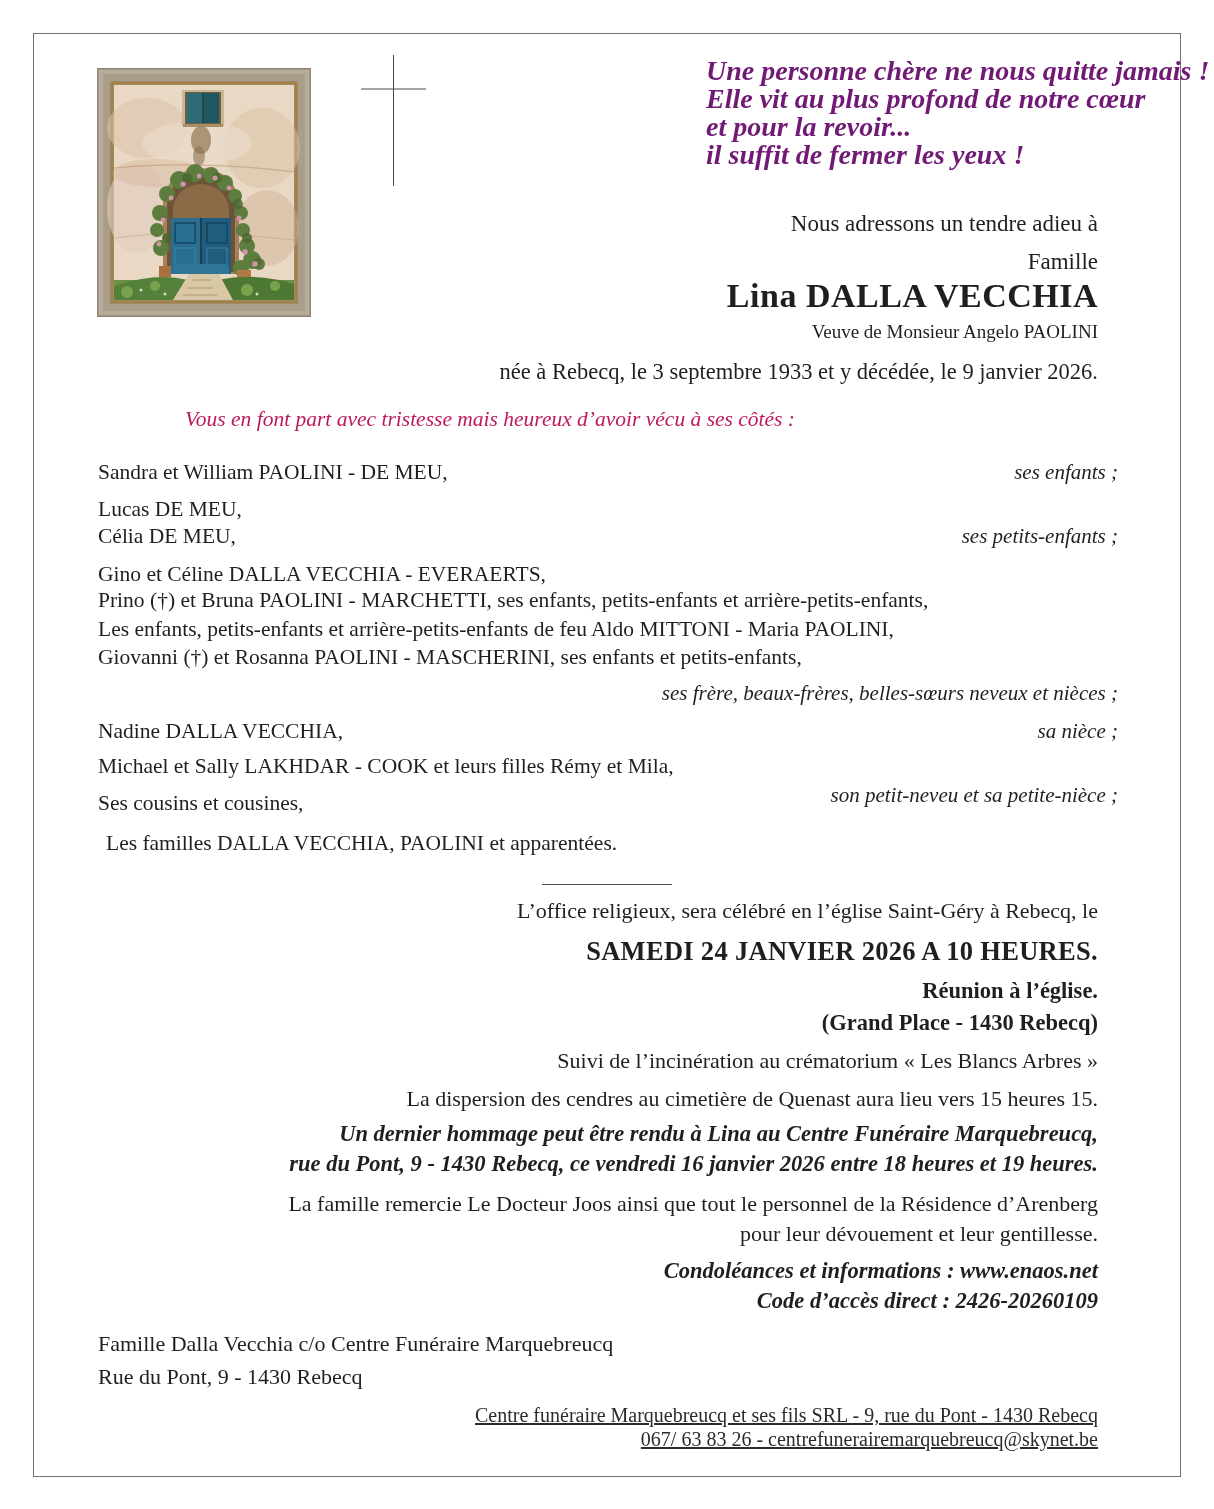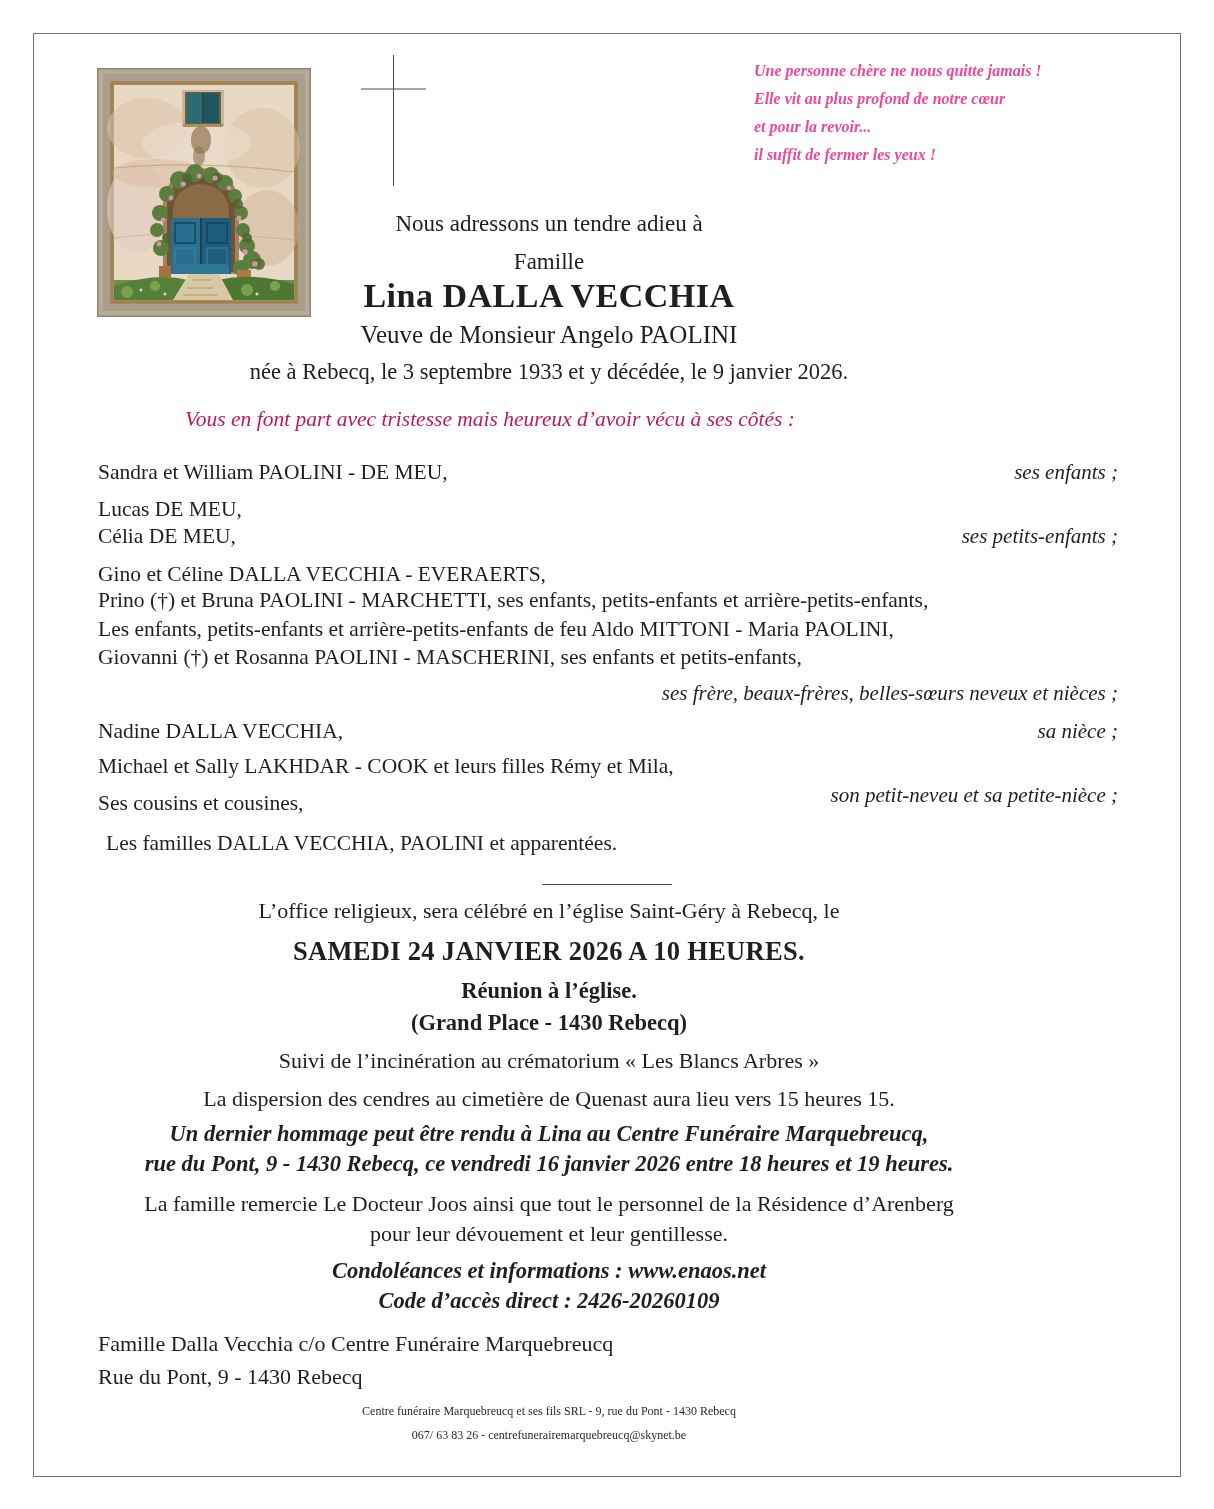--- a/index.html
+++ b/index.html
@@ -3,45 +3,45 @@
 <meta charset="utf-8">
 <style>
   html,body{margin:0;padding:0;background:#ffffff;}
   body{width:1214px;height:1509px;position:relative;
        font-family:"Liberation Serif","DejaVu Serif",serif;color:#1f1f1f;
        -webkit-font-smoothing:antialiased;}
   .page{position:absolute;inset:0;background:#fff;overflow:hidden;}
   .page-frame{position:absolute;left:33px;top:33px;width:1146px;height:1442px;
        border:1.5px solid #6f6f6f;background:#fff;}
   .abs{position:absolute;}
-  .center{left:0;width:1098px;text-align:center;}
-  
-  .quote{left:706px;top:57px;font-size:16px;line-height:28px;
-         font-style:italic;font-weight:bold;color:#ec4899;margin-left:48px;}
+  .center{left:0;width:1098px;text-align:right;}
+  
+  .quote{left:706px;top:57px;font-size:28px;line-height:28px;
+         font-style:italic;font-weight:bold;color:#701a75;}
   
   .intro   {top:211px;font-size:23px;}
   .madame  {top:249px;font-size:23px;}
   .name    {top:277px;font-size:34px;font-weight:bold;letter-spacing:.5px;}
-  .widow   {top:321px;font-size:25px;}
+  .widow   {top:321px;font-size:19px;}
   .dates   {top:359px;font-size:22.5px;}
   .announce{left:185px;top:407px;font-size:21.5px;font-style:italic;color:#be185d;}
   
   .frow{position:absolute;left:98px;width:1020px;display:flex;
         justify-content:space-between;font-size:21.5px;line-height:29px;}
   .frow .rlabel{font-style:italic;font-size:21px;white-space:nowrap;text-align:right;flex:0 0 auto;margin-left:12px;}
   .frow .ltext{white-space:nowrap;}
   .divider{left:542px;top:884px;width:130px;border-top:1px solid #4f4f4f;height:0;}
   
   .cer    {font-size:22px;}
   .cer-b  {font-size:22.5px;font-weight:bold;}
   .cer-big{font-size:26.5px;font-weight:bold;letter-spacing:.3px;}
   .cer-bi {font-size:22.5px;font-weight:bold;font-style:italic;}
   
   .contact{left:98px;font-size:22px;}
-  .foot   {font-size:12px;color:#2b2b2b;}
+  .foot   {font-size:20px;color:#2b2b2b;text-decoration:underline;}
   svg{display:block;}
 </style>
 </head>
 <body>
 
 <div class="page">
   <div class="page-frame"></div>
 
   <div class="abs" style="left:97px;top:68px;width:214px;height:249px;">
     <svg width="214" height="249" viewBox="0 0 214 249">

